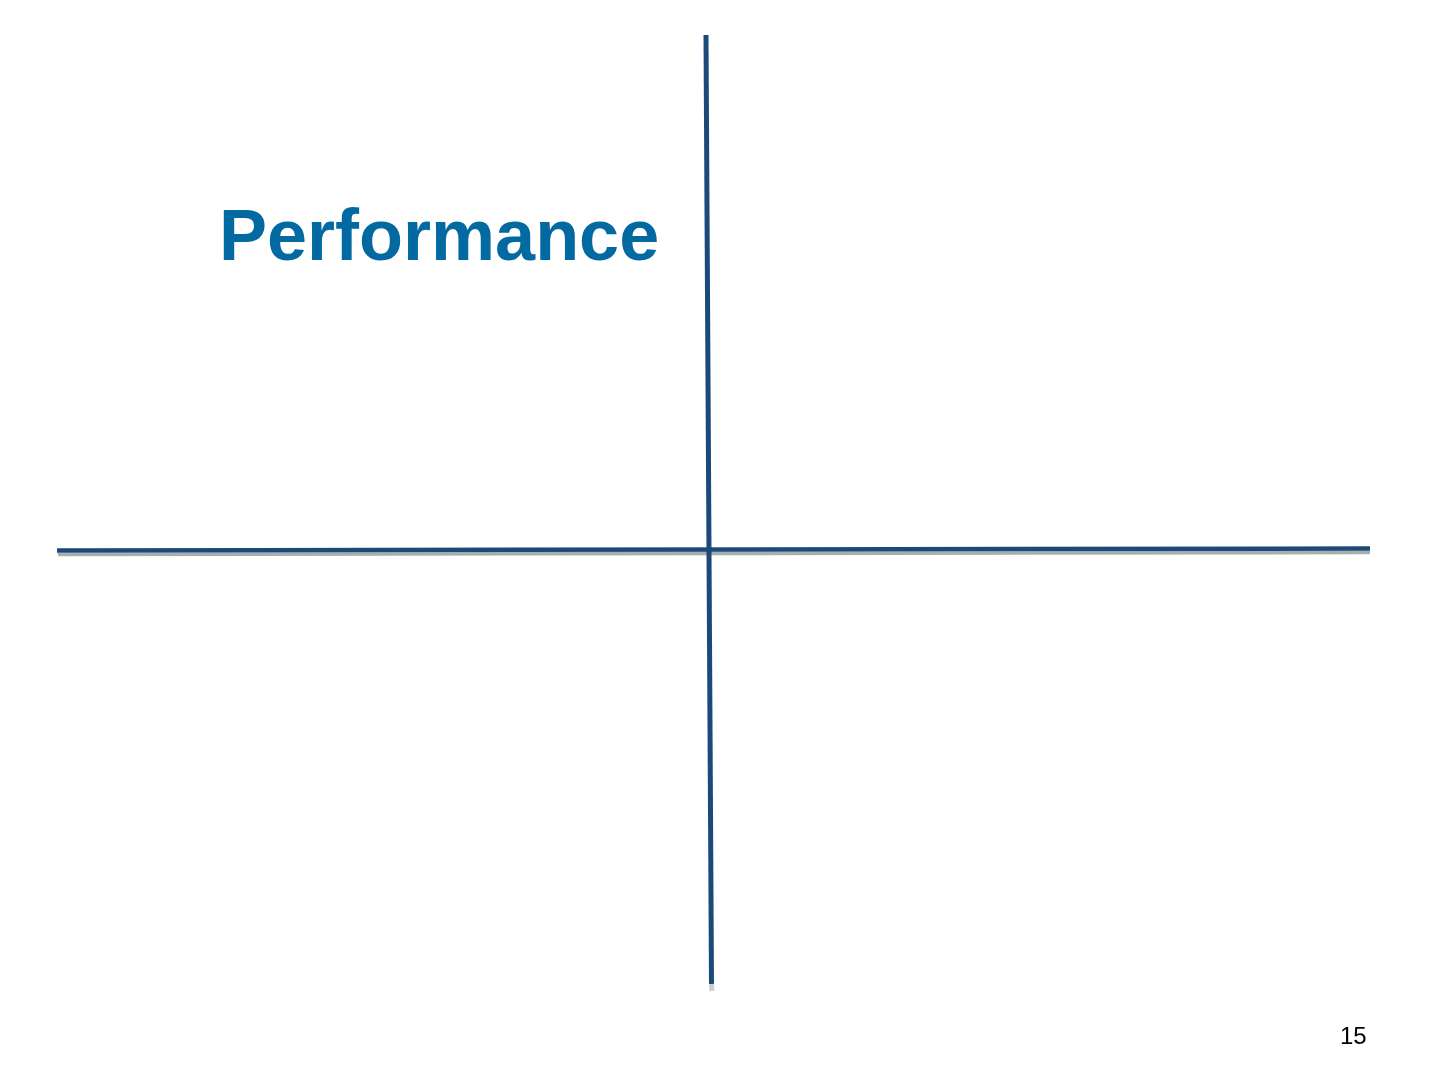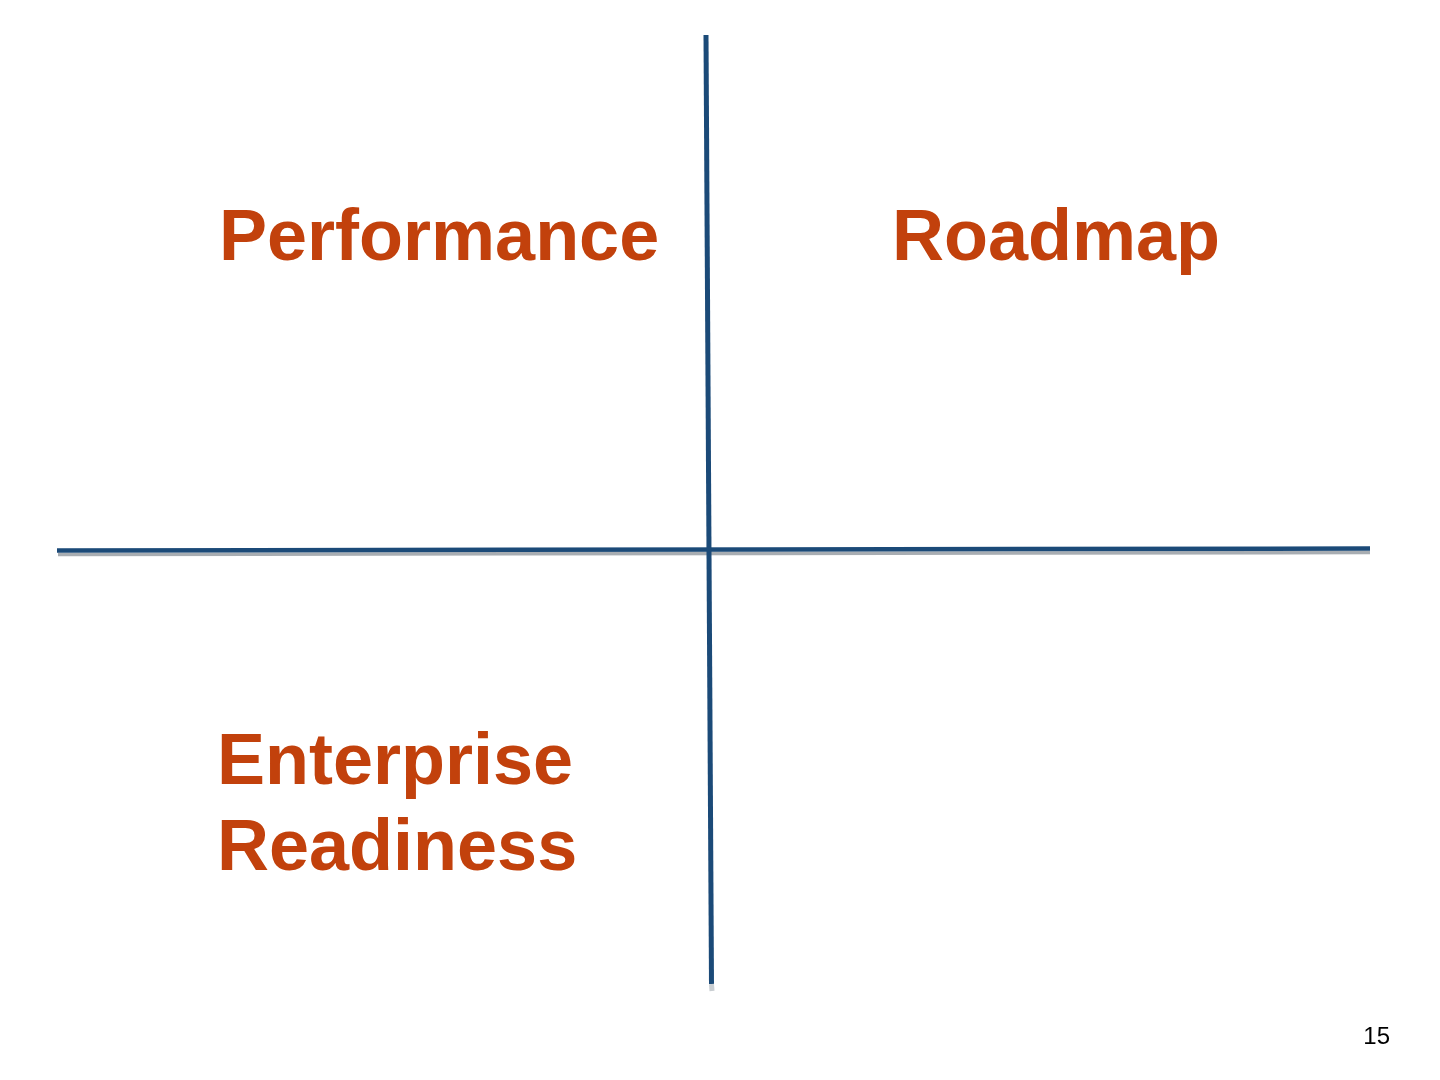--- a/index.html
+++ b/index.html
@@ -22,33 +22,33 @@
     width: 1440px;
     height: 1080px;
     display: block;
   }
   .quadrant-label {
     position: absolute;
     font-family: "Liberation Sans", sans-serif;
     font-size: 72px;
     font-weight: bold;
     line-height: 1.2;
-    color: #c2410c;
+    color: #0369a1;
     white-space: nowrap;
   }
   .quadrant-label.wrap {
     white-space: normal;
     width: 440px;
   }
   .page-number {
     position: absolute;
     left: 1340px;
     top: 1022px;
     width: 50px;
-    text-align: right;
+    text-align: left;
     font-family: "Liberation Sans", sans-serif;
     font-size: 24px;
     font-weight: normal;
     color: #000000;
   }
 </style>
 </head>
 <body>
 
 <div class="slide">
@@ -59,20 +59,18 @@
 
     <line x1="57" y1="550.5" x2="1370" y2="548.5" stroke="#1b4a78" stroke-width="4.5"></line>
 
     <line x1="706" y1="35" x2="711.5" y2="984" stroke="#1b4a78" stroke-width="5"></line>
 
     <line x1="711.5" y1="984" x2="712" y2="991" stroke="#c9ced2" stroke-width="5"></line>
   </svg>
 
   <div class="quadrant-label" style="left:219px; top:192px;">Performance</div>
 
-  <div class="quadrant-label" style="left:892px; top:192px;">Roadmap</div>
 
-  <div class="quadrant-label wrap" style="left:217px; top:716px;">Enterprise Readiness</div>
 
 
   <div class="page-number">15</div>
 
 </div>
 
 </body></html>

